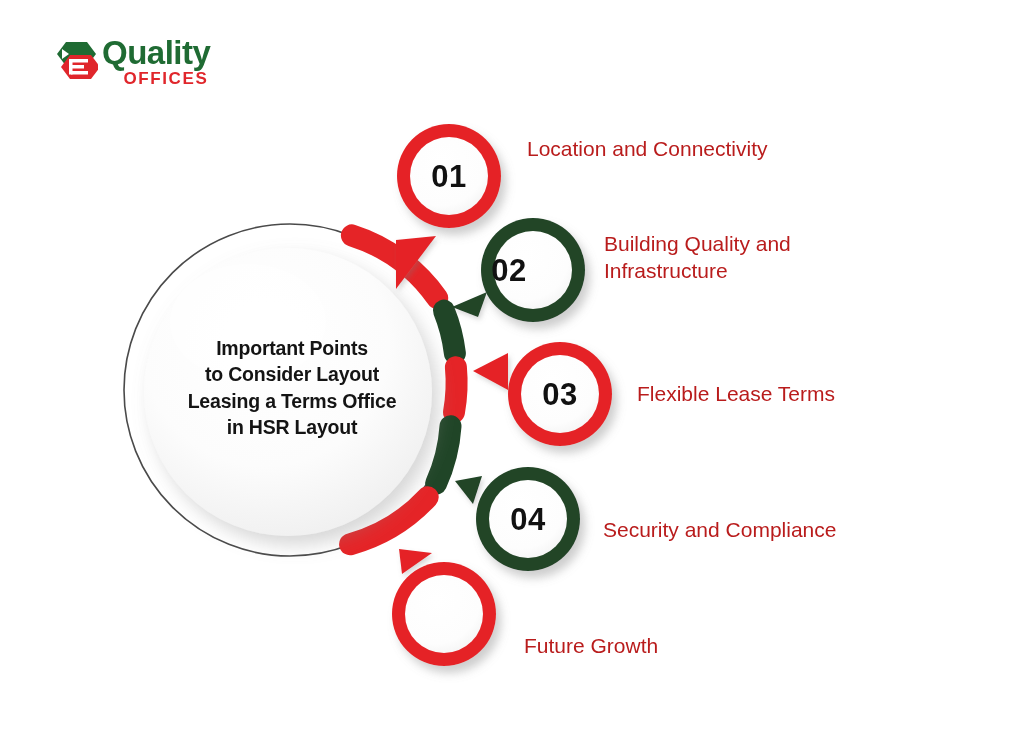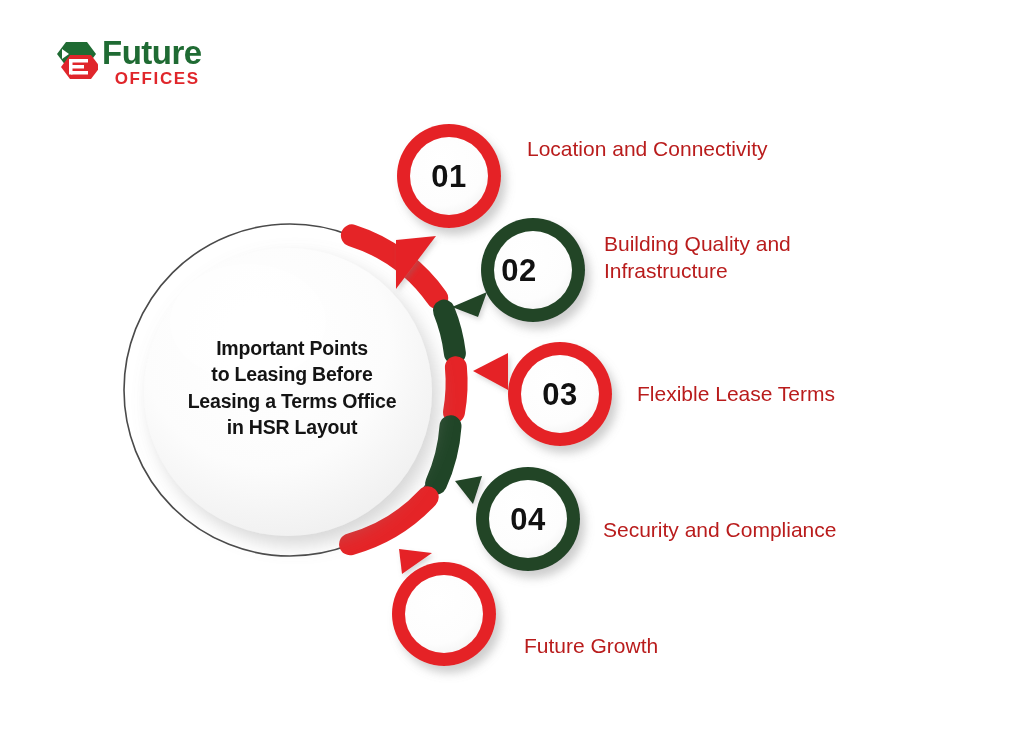--- a/index.html
+++ b/index.html
@@ -112,21 +112,21 @@
       <path d="M36 32 L78 32 L96 56 L78 80 L36 80 L18 56 Z" fill="#e0262b"></path>
 
       <rect x="38" y="40" width="34" height="7" fill="#ffffff"></rect>
       <rect x="38" y="52" width="26" height="7" fill="#ffffff"></rect>
       <rect x="38" y="64" width="34" height="7" fill="#ffffff"></rect>
       <rect x="34" y="40" width="7" height="31" fill="#ffffff"></rect>
 
       <path d="M20 20 L34 30 L20 40 Z" fill="#ffffff"></path>
     </svg>
     <div id="logo-words">
-      <span id="logo-name">Future</span>
+      <span id="logo-name">Quality</span>
       <span id="logo-sub">OFFICES</span>
     </div>
   </div>
 
   <svg id="diagram" viewBox="0 0 1024 735">
     <defs>
       <radialGradient id="centerGrad" cx="42%" cy="33%" r="78%">
         <stop offset="0%" stop-color="#ffffff"></stop>
         <stop offset="55%" stop-color="#fcfcfc"></stop>
         <stop offset="100%" stop-color="#ececec"></stop>
@@ -188,27 +188,27 @@
 
     <g>
       <polygon points="399,549 432,553 402,574" fill="#e52427" filter="url(#triShadow)"></polygon>
       <circle cx="444" cy="614" r="52" fill="#e52427" filter="url(#ringShadow)"></circle>
       <circle cx="444" cy="614" r="39" fill="url(#numGrad)"></circle>
     </g>
   </svg>
 
   <div id="center-text">
     <div>Important Points</div>
-    <div>to Leasing Before</div>
+    <div>to Consider Layout</div>
     <div>Leasing a Terms Office</div>
     <div>in HSR Layout</div>
   </div>
 
   <div class="step-num" style="left:404px; top:159px;">01</div>
-  <div class="step-num" style="left:474px; top:253px;">02</div>
+  <div class="step-num" style="left:464px; top:253px;">02</div>
   <div class="step-num" style="left:515px; top:377px;">03</div>
   <div class="step-num" style="left:483px; top:502px;">04</div>
 
   <div class="step-label" style="left:527px; top:136px; width:420px;">Location and Connectivity</div>
 
   <div class="step-label" style="left:604px; top:231px; width:290px;">
     <div>Building Quality and</div>
     <div>Infrastructure</div>
   </div>
 

